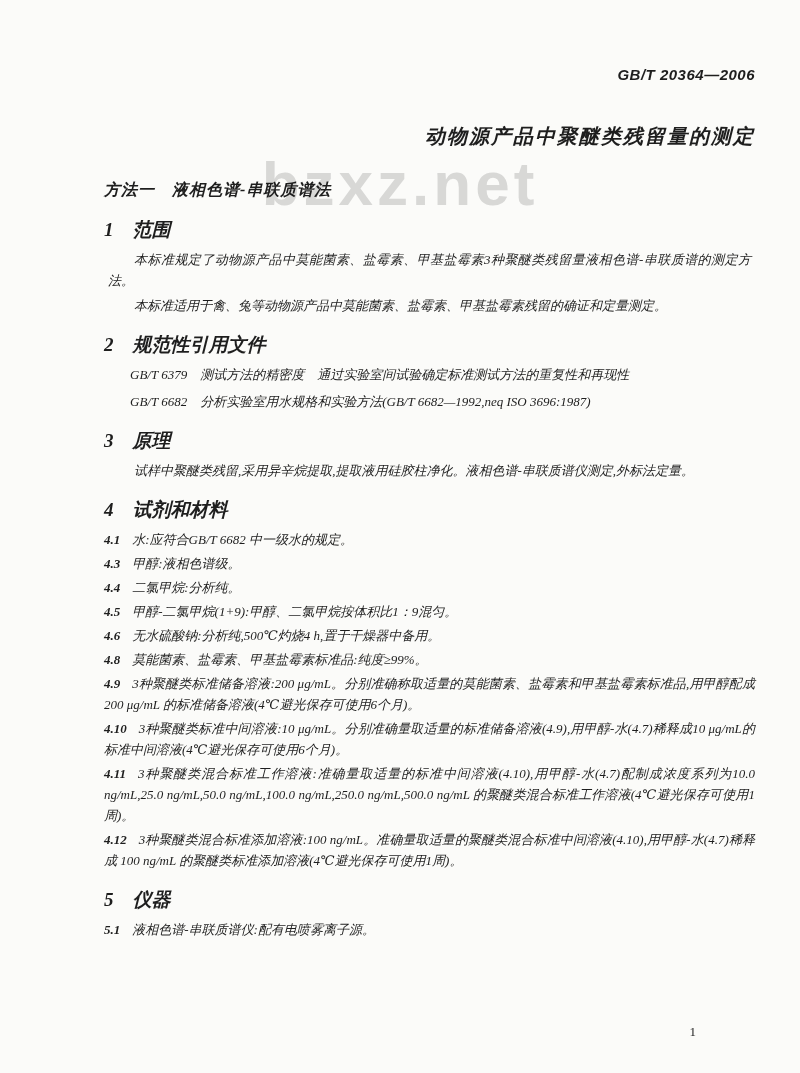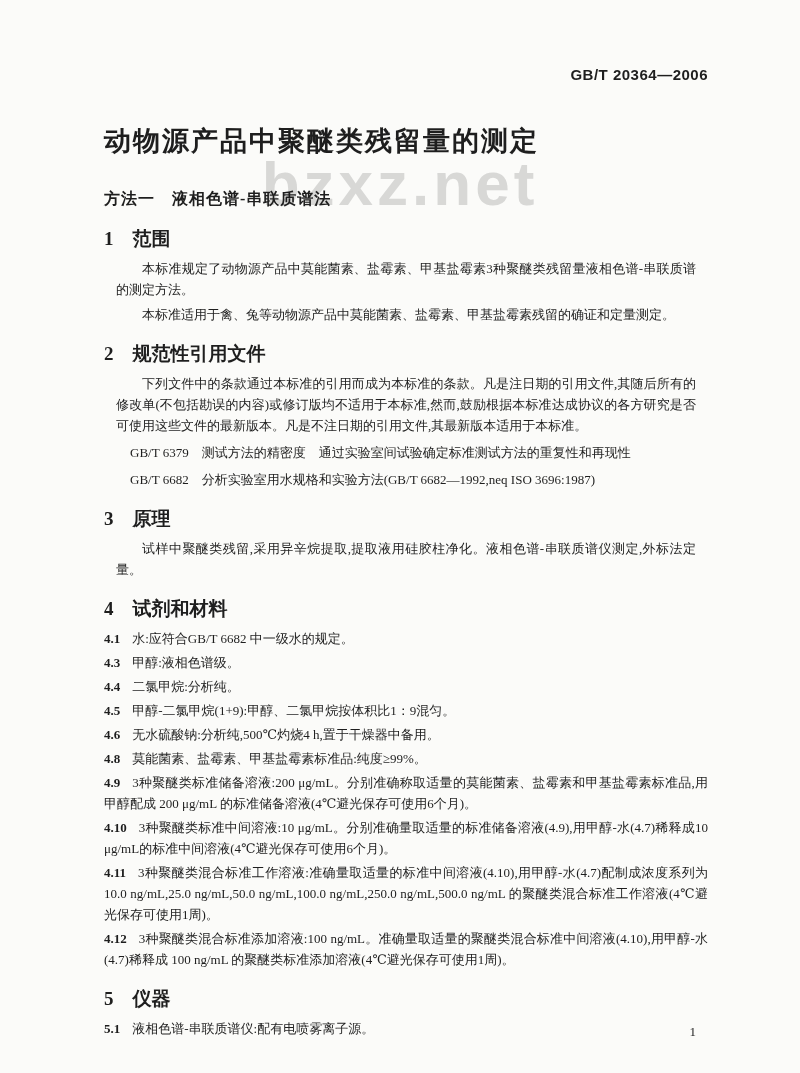--- a/index.html
+++ b/index.html
@@ -23,51 +23,52 @@
     font-weight: bold;
     letter-spacing: 4px;
     color: rgba(110,110,110,0.25);
     z-index: 0;
     white-space: nowrap;
     user-select: none;
   }
   .page {
     position: relative;
     z-index: 1;
-    padding: 66px 92px 0 104px;
+    padding: 66px 45px 0 104px;
+    font-style: italic;
   }
   .doc-code {
     text-align: right;
     font-family: "Liberation Sans", "DejaVu Sans", sans-serif;
     font-weight: bold;
     font-size: 15px;
     letter-spacing: 0.5px;
   }
   h1.doc-title {
-    text-align: left;
-    font-size: 27px;
+    text-align: right;
+    font-size: 20px;
     font-weight: bold;
     letter-spacing: 2px;
     margin: 40px 0 0 0;
   }
   h2.method-title {
     font-size: 16px;
     font-weight: bold;
     letter-spacing: 1px;
     margin: 30px 0 0 0;
   }
   h3.sec-heading {
     font-size: 19px;
     font-weight: bold;
     margin: 16px 0 6px 0;
   }
   p {
     font-size: 13px;
     line-height: 21px;
-    margin: 4px 12px;
+    margin: 4px 4px;
     text-align: justify;
   }
   p.indent { text-indent: 2em; }
   p.ref { padding-left: 2em; margin: 6px 0; }
   p.clause { margin: 3px 0; }
   .cnum { font-weight: bold; margin-right: 12px; }
   .page-number {
     position: absolute;
     top: 1024px;
     right: 104px;
@@ -86,21 +87,20 @@
 
   <h1 class="doc-title">动物源产品中聚醚类残留量的测定</h1>
 
   <h2 class="method-title">方法一　液相色谱-串联质谱法</h2>
 
   <h3 class="sec-heading">1　范围</h3>
   <p class="indent">本标准规定了动物源产品中莫能菌素、盐霉素、甲基盐霉素3种聚醚类残留量液相色谱-串联质谱的测定方法。</p>
   <p class="indent">本标准适用于禽、兔等动物源产品中莫能菌素、盐霉素、甲基盐霉素残留的确证和定量测定。</p>
 
   <h3 class="sec-heading">2　规范性引用文件</h3>
-  <p class="indent">下列文件中的条款通过本标准的引用而成为本标准的条款。凡是注日期的引用文件,其随后所有的修改单(不包括勘误的内容)或修订版均不适用于本标准,然而,鼓励根据本标准达成协议的各方研究是否可使用这些文件的最新版本。凡是不注日期的引用文件,其最新版本适用于本标准。</p>
   <p class="ref">GB/T 6379　测试方法的精密度　通过实验室间试验确定标准测试方法的重复性和再现性</p>
   <p class="ref">GB/T 6682　分析实验室用水规格和实验方法(GB/T 6682—1992,neq ISO 3696:1987)</p>
 
   <h3 class="sec-heading">3　原理</h3>
   <p class="indent">试样中聚醚类残留,采用异辛烷提取,提取液用硅胶柱净化。液相色谱-串联质谱仪测定,外标法定量。</p>
 
   <h3 class="sec-heading">4　试剂和材料</h3>
   <p class="clause"><span class="cnum">4.1</span><span>水:应符合GB/T 6682 中一级水的规定。</span></p>
   <p class="clause"><span class="cnum">4.3</span><span>甲醇:液相色谱级。</span></p>
   <p class="clause"><span class="cnum">4.4</span><span>二氯甲烷:分析纯。</span></p>

